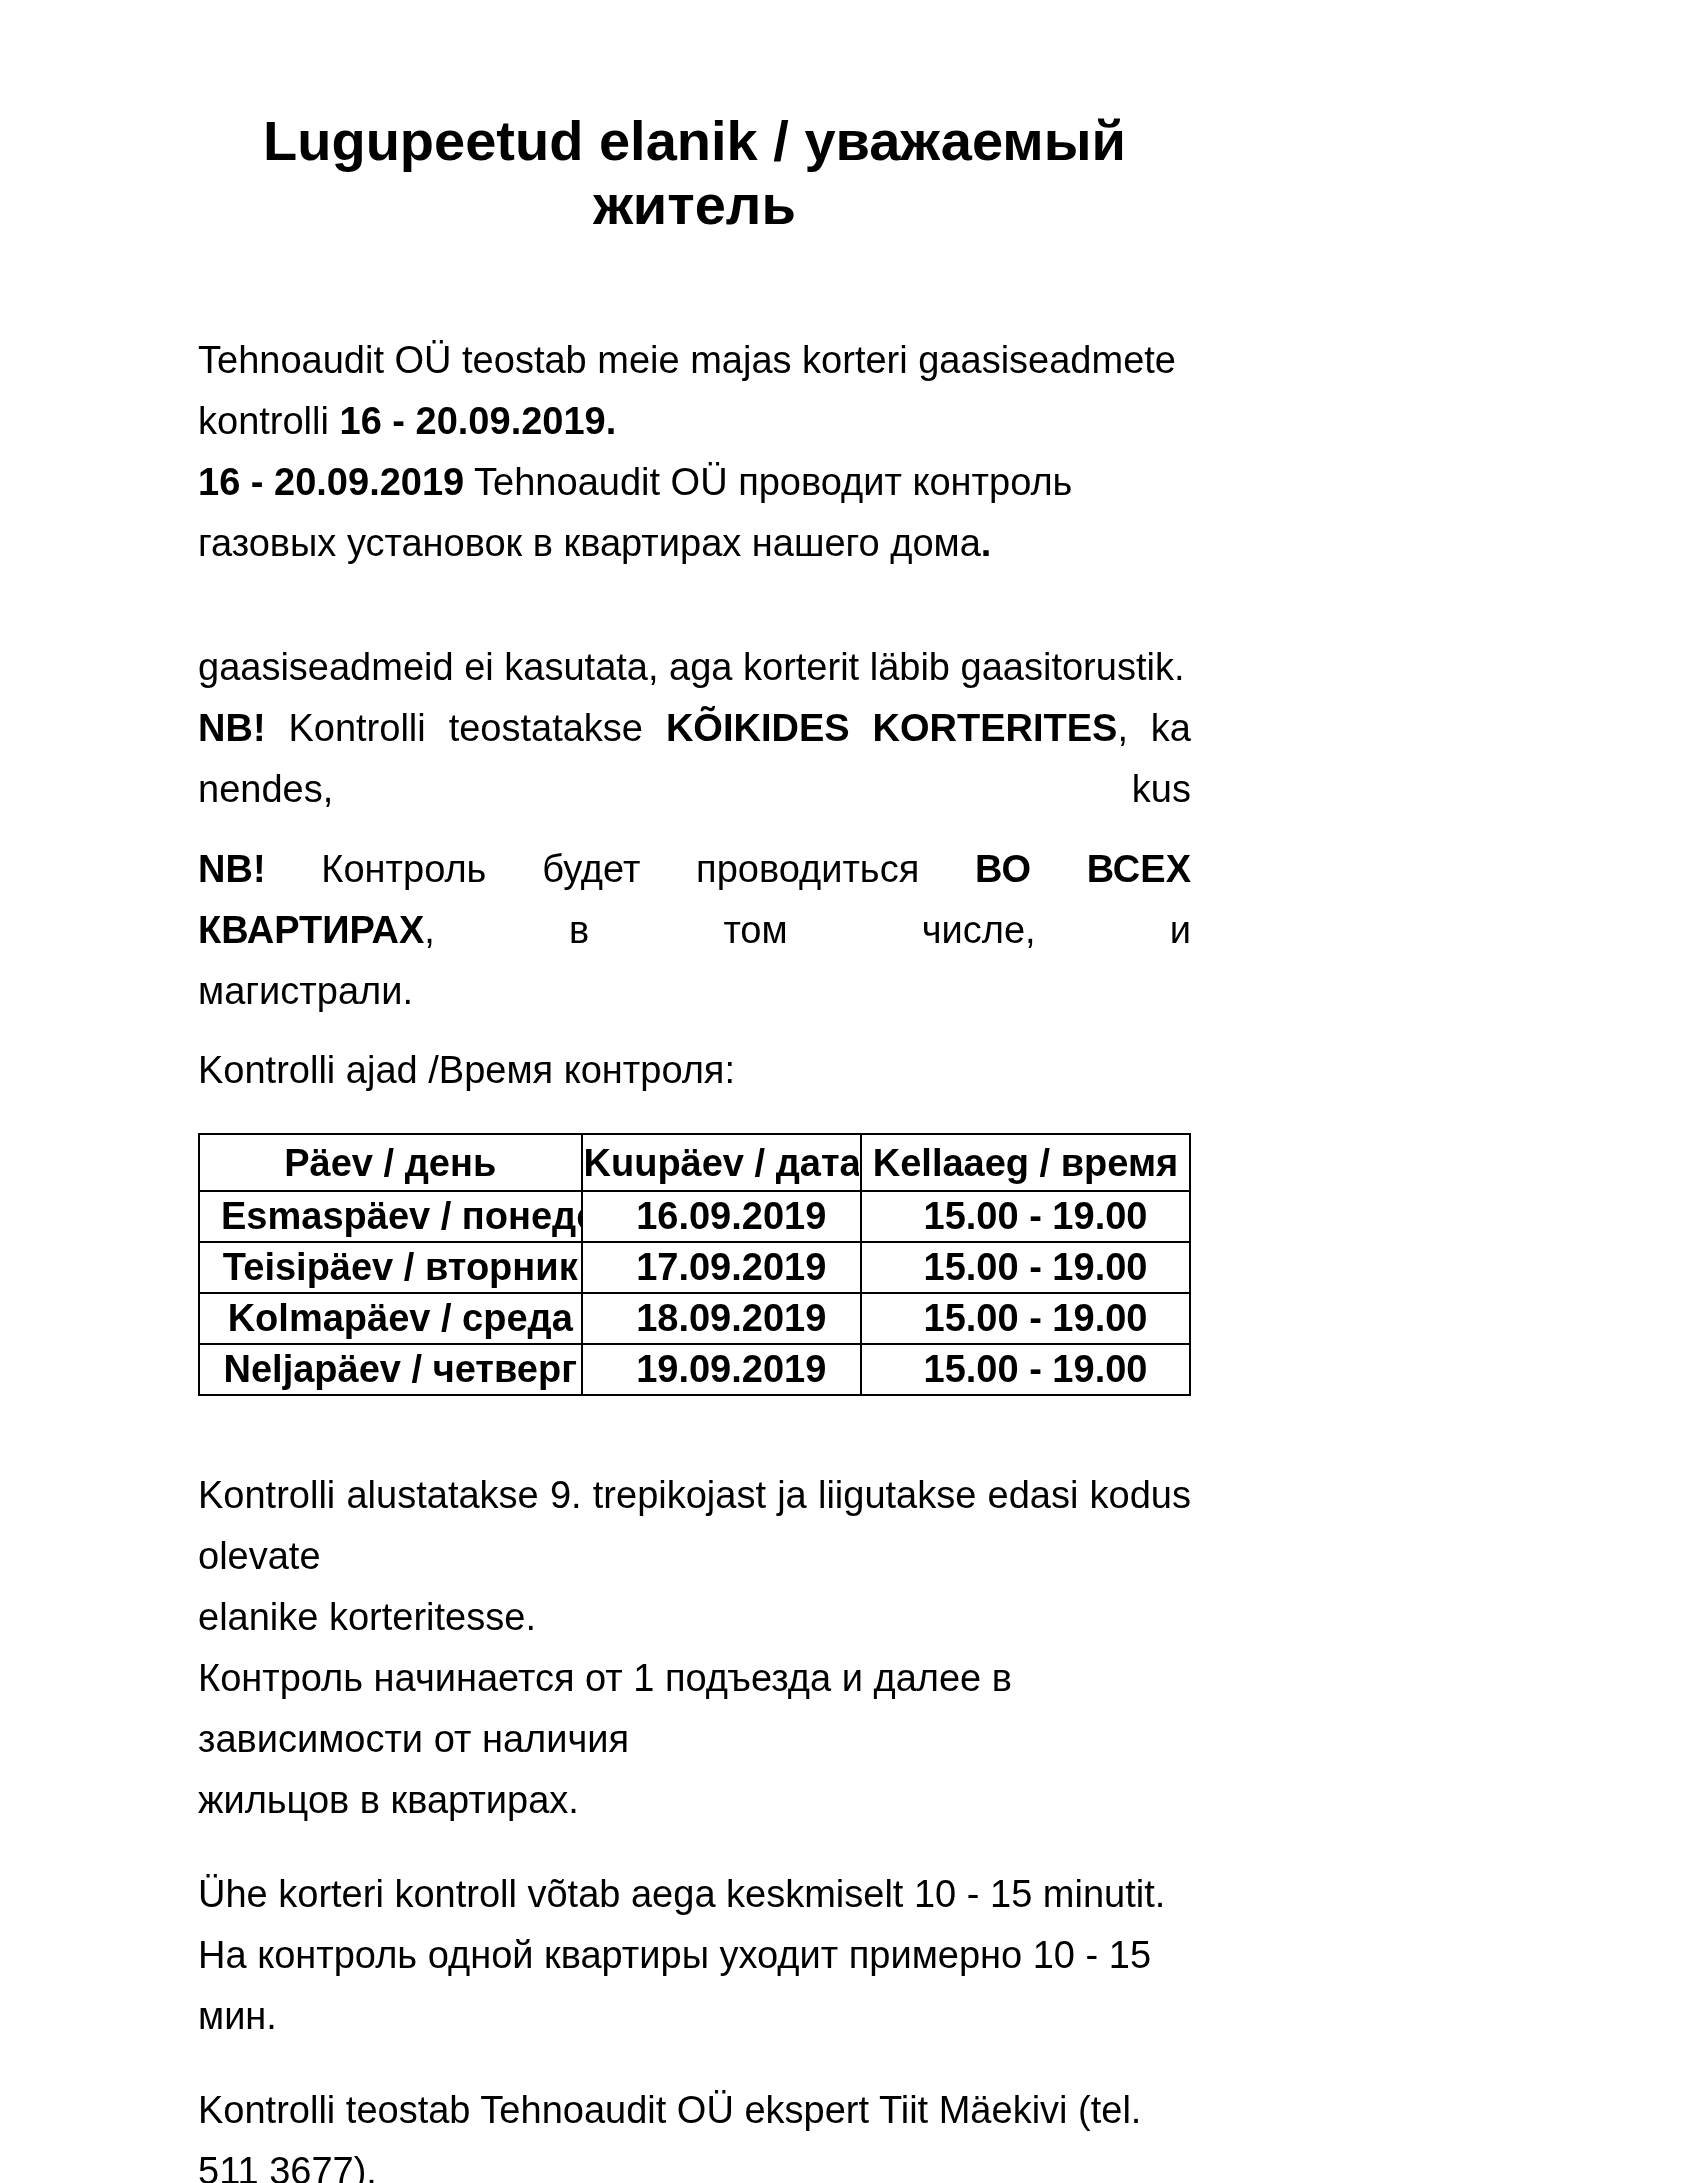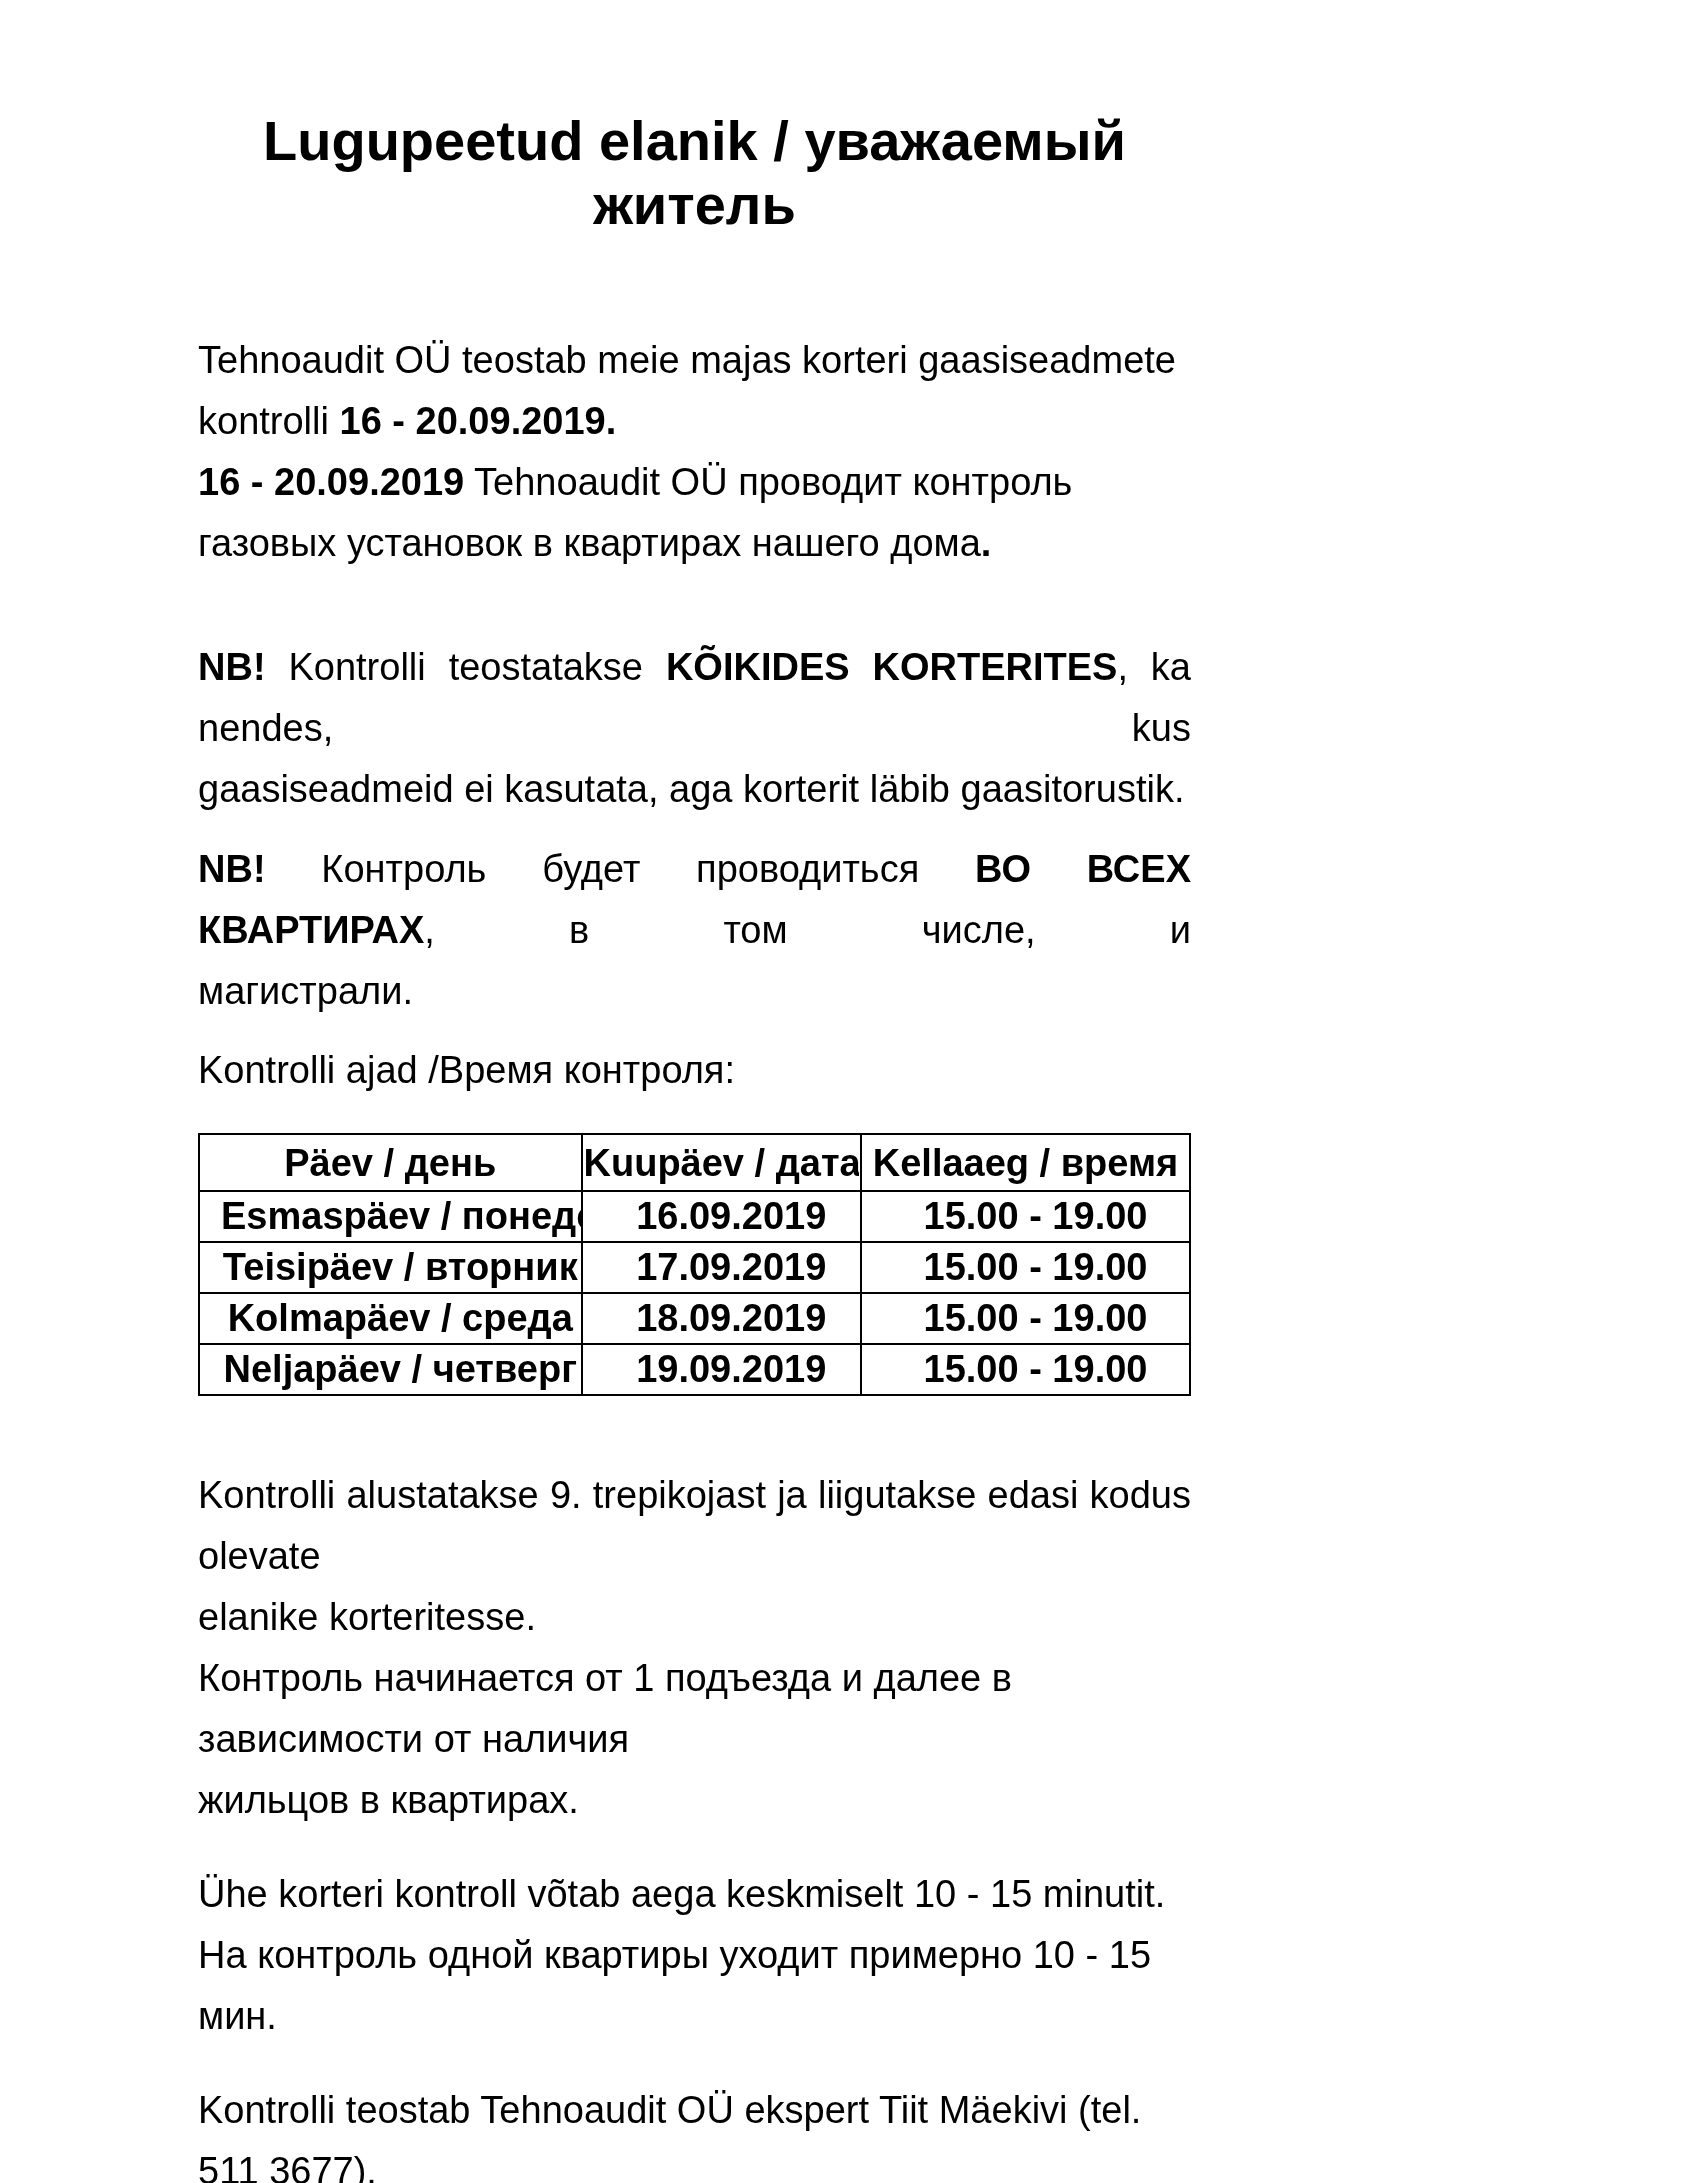--- a/index.html
+++ b/index.html
@@ -78,22 +78,22 @@
   <h1 class="title">Lugupeetud elanik / уважаемый житель</h1>
 
   <div class="block mb-intro">
     <div class="line"><span>Tehnoaudit OÜ teostab meie majas korteri gaasiseadmete</span></div>
     <div class="line"><span>kontrolli </span><b>16 - 20.09.2019.</b></div>
     <div class="line"><b>16 - 20.09.2019</b><span> Tehnoaudit OÜ проводит контроль</span></div>
     <div class="line"><span>газовых установок в квартирах нашего дома</span><b>.</b></div>
   </div>
 
   <div class="block mb-nb1">
+    <div class="line"><span>gaasiseadmeid ei kasutata, aga korterit läbib gaasitorustik.</span></div>
     <div class="line stretch"><b>NB!</b><span> Kontrolli teostatakse </span><b>KÕIKIDES KORTERITES</b><span>, ka nendes, kus</span></div>
-    <div class="line"><span>gaasiseadmeid ei kasutata, aga korterit läbib gaasitorustik.</span></div>
   </div>
 
   <div class="block mb-nb2">
     <div class="line stretch"><b>NB!</b><span> Контроль будет проводиться </span><b>ВО ВСЕХ КВАРТИРАХ</b><span>, в том числе, и</span></div>
     <div class="line"><span>магистрали.</span></div>
   </div>
 
   <div class="block mb-caption">Kontrolli ajad /Время контроля:</div>
 
   <table class="schedule mb-table">

